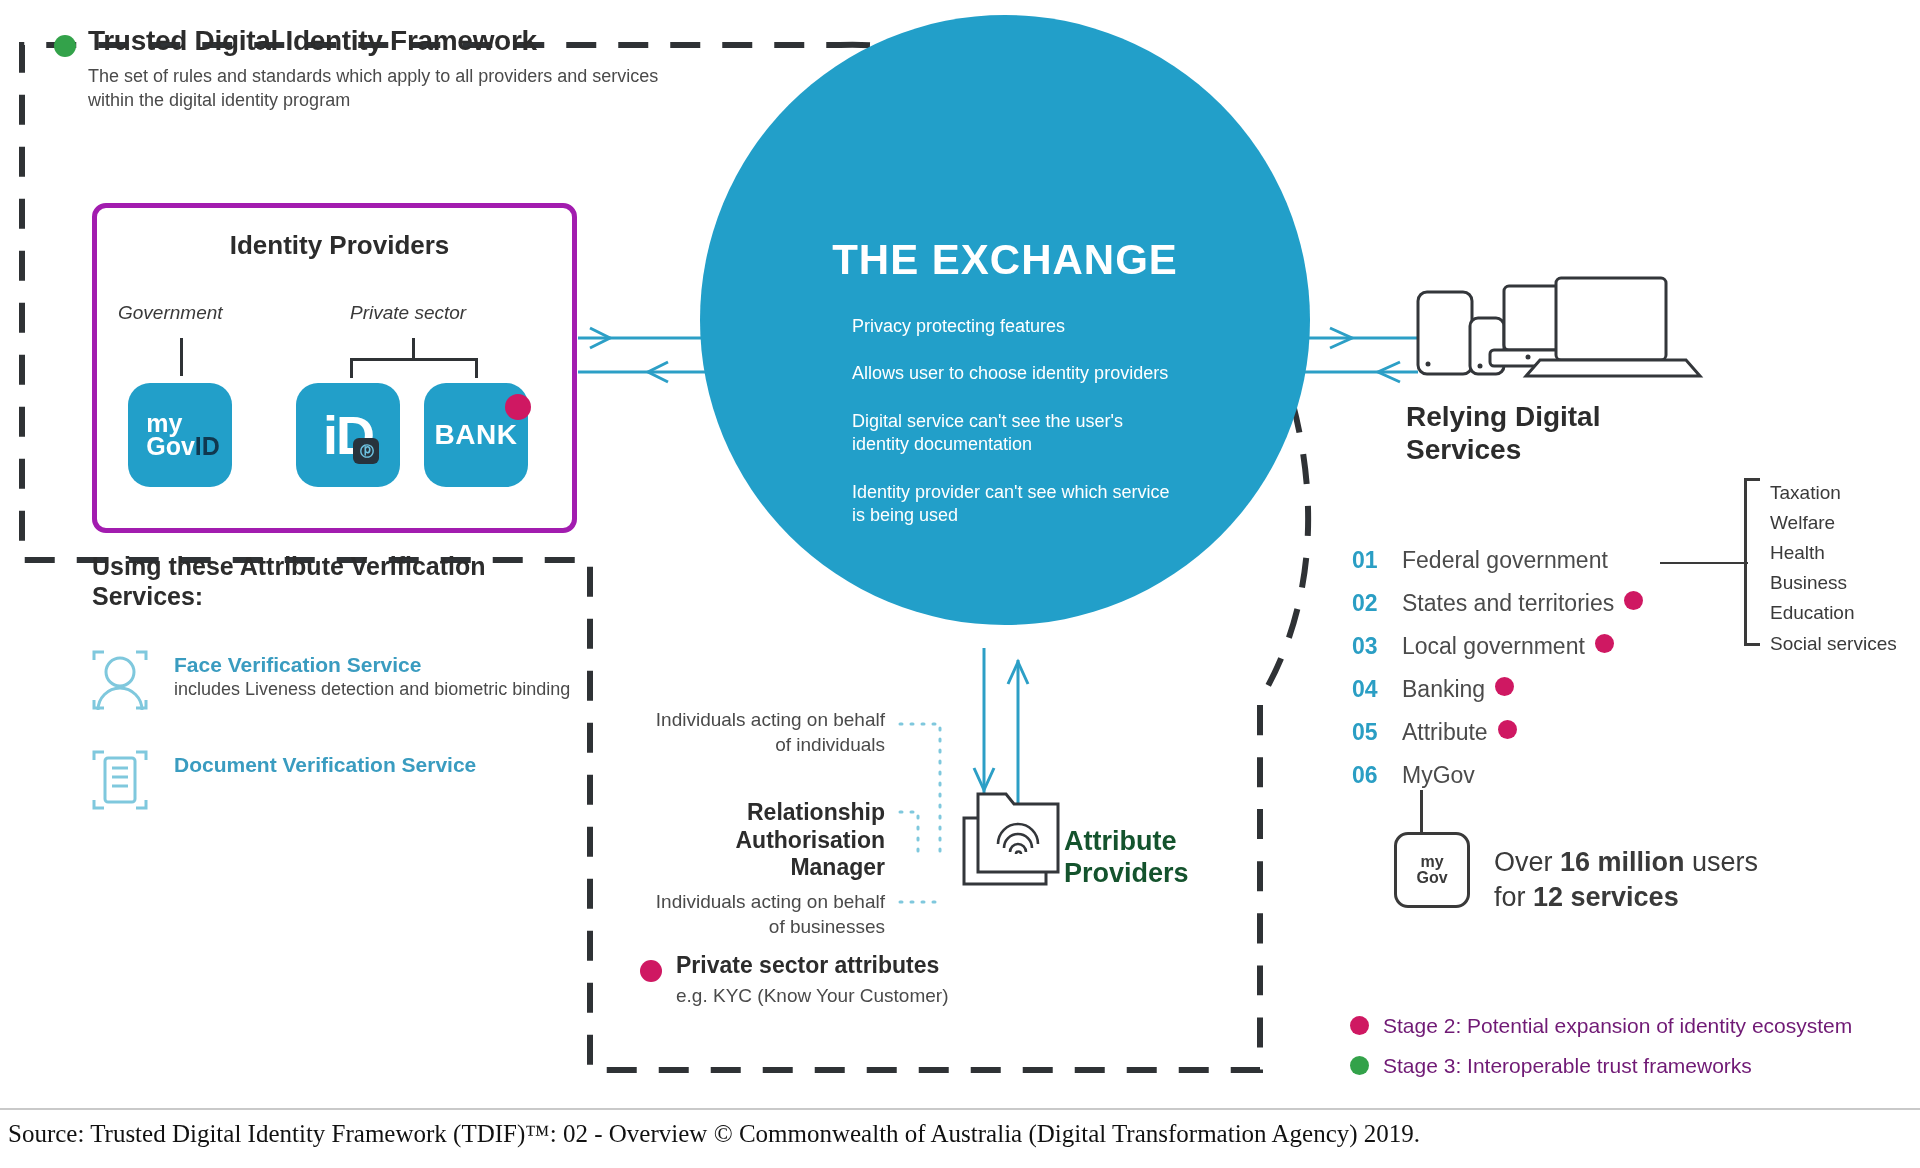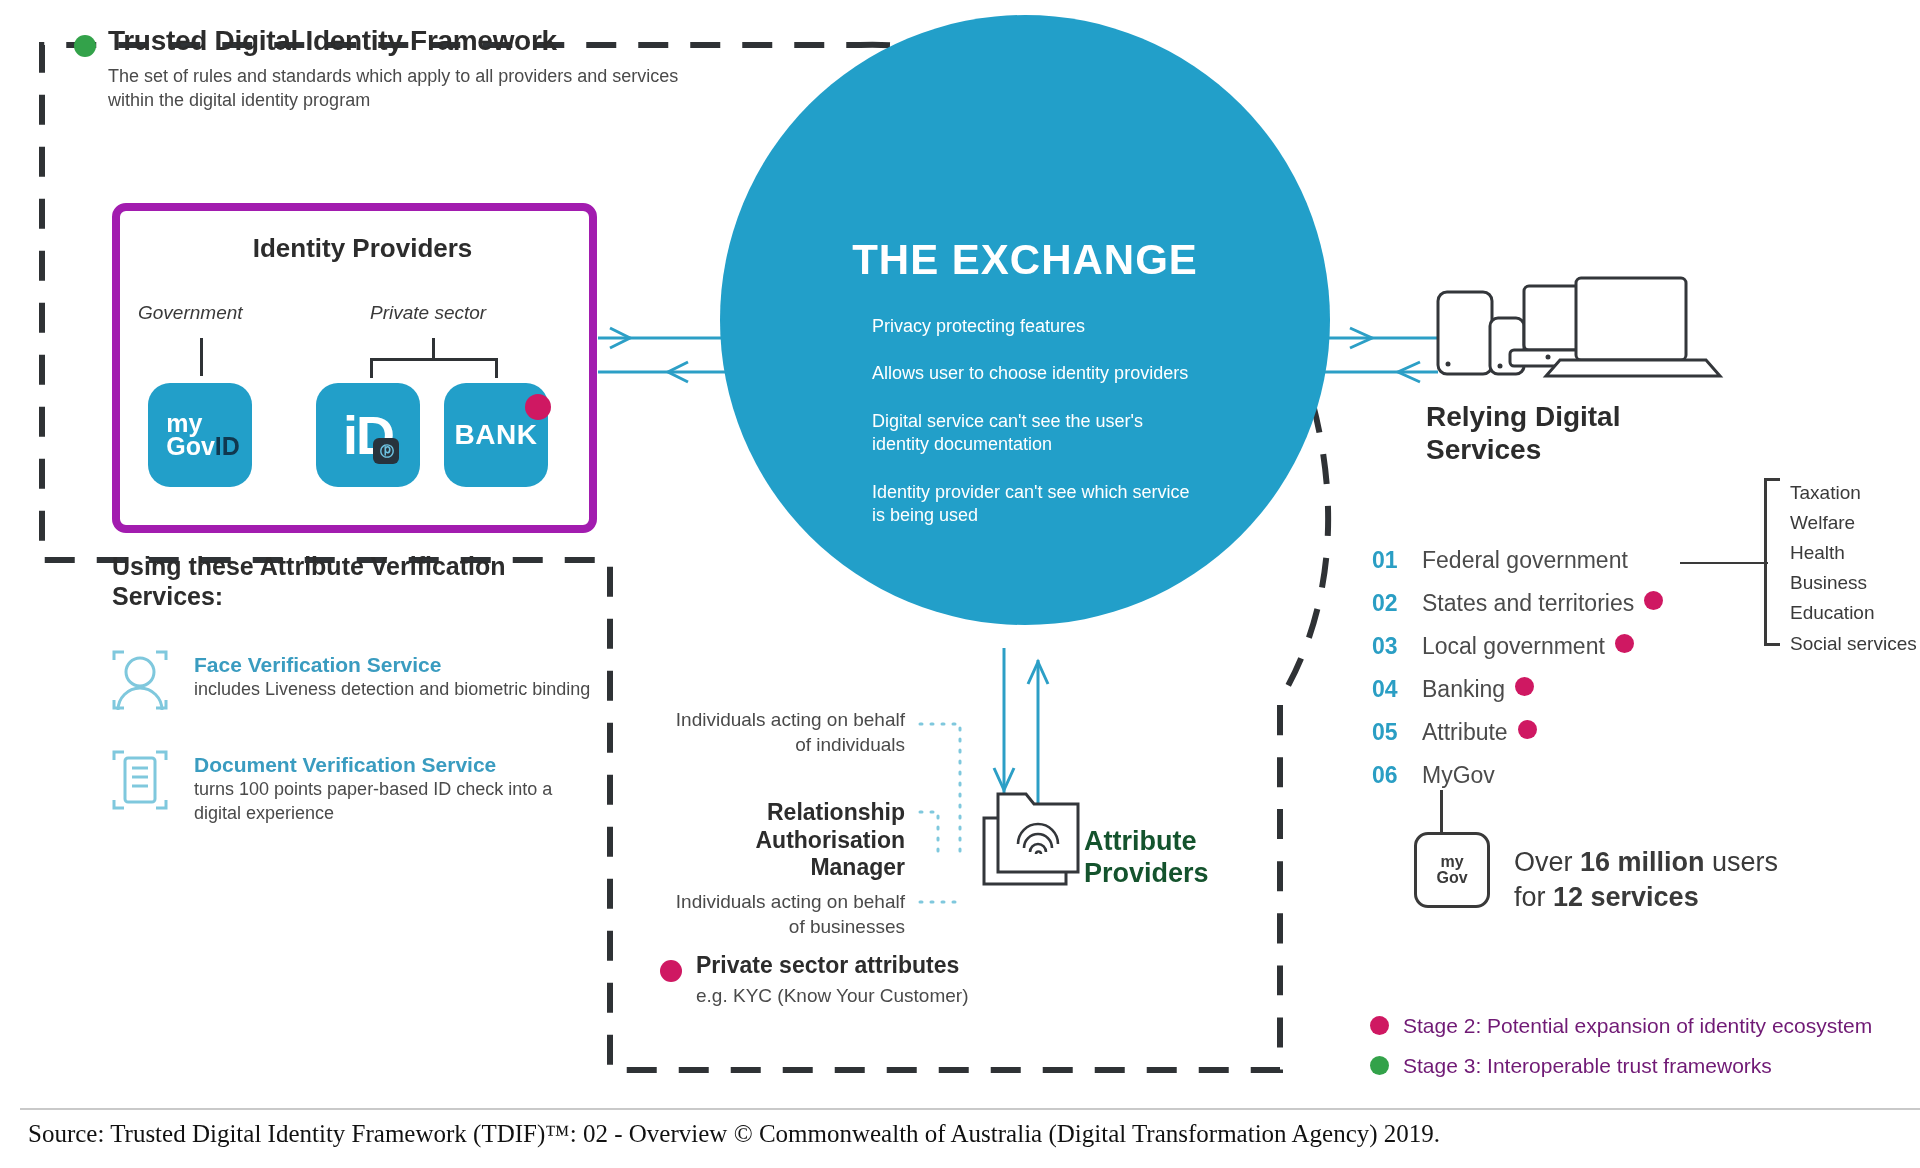--- a/index.html
+++ b/index.html
@@ -2,21 +2,21 @@
 <html><head>
 <meta charset="utf-8">
 <style>
   * { box-sizing: border-box; margin: 0; padding: 0; }
   html, body {
     width: 1920px; height: 1168px;
     background: #ffffff;
     font-family: "Liberation Sans", sans-serif;
     overflow: hidden;
   }
-  #stage { position: relative; width: 1640px; height: 1168px; margin-left: 20px; }
+  #stage { position: relative; width: 1640px; height: 1168px; }
 
   
   .abs { position: absolute; }
 
   
   #tdif-dot {
     left: 54px; top: 35px; width: 22px; height: 22px;
     border-radius: 50%; background: #33a24a;
   }
   #tdif-title {
@@ -28,21 +28,21 @@
     left: 88px; top: 64px; width: 600px;
     font-size: 18px; color: #4a4a4a; line-height: 1.35;
   }
 
   
   #dash-svg { left: 0; top: 0; width: 1920px; height: 1168px; pointer-events: none; }
 
   
   #idp-box {
     left: 92px; top: 203px; width: 485px; height: 330px;
-    border: 8px solid #a21caf; border-radius: 14px; background: #fff;
+    border: 5px solid #a21caf; border-radius: 14px; background: #fff;
   }
   #idp-title {
     left: 0; top: 22px; width: 485px; text-align: center;
     font-size: 26px; font-weight: bold; color: #2c2c2c;
   }
   .idp-cat {
     font-size: 19px; font-style: italic; color: #3a3a3a; white-space: nowrap;
   }
   #cat-gov { left: 118px; top: 302px; }
   #cat-priv { left: 350px; top: 302px; }
@@ -332,21 +332,20 @@
   <div id="avs-face" class="abs avs-row">
     <div class="avs-text">
       <div class="avs-head">Face Verification Service</div>
       <div class="avs-body">includes Liveness detection and biometric binding</div>
     </div>
   </div>
 
   <div id="avs-doc" class="abs avs-row">
     <div class="avs-text">
       <div class="avs-head">Document Verification Service</div>
-      <div class="avs-body">turns 100 points paper-based ID check into a digital experience</div>
     </div>
   </div>
 
   <div id="exchange" class="abs"></div>
   <div id="exchange-title" class="abs">THE EXCHANGE</div>
   <div id="exchange-bullets" class="abs">
     <p>Privacy protecting features</p>
     <p>Allows user to choose identity providers</p>
     <p>Digital service can't see the user's identity documentation</p>
     <p>Identity provider can't see which service is being used</p>

